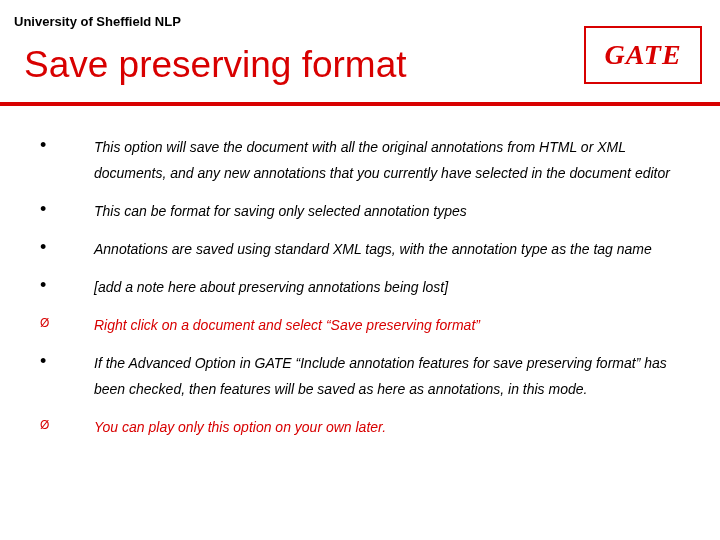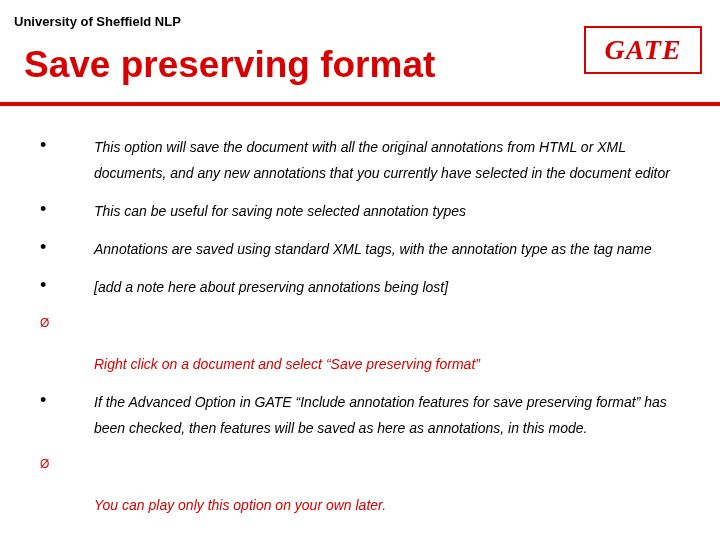--- a/index.html
+++ b/index.html
@@ -18,41 +18,41 @@
     font-size: 13px;
     font-weight: bold;
     color: #000;
     margin-top: 8px;
   }
   .logo {
     position: absolute;
     top: 26px;
     right: 18px;
     width: 118px;
-    height: 48px;
+    height: 58px;
     border: 2px solid #d80000;
     display: flex;
     align-items: center;
     justify-content: center;
     background: #fff;
   }
   .logo-text {
     color: #d80000;
     font-family: Georgia, 'Times New Roman', serif;
     font-weight: bold;
     font-size: 28px;
     font-style: italic;
     letter-spacing: 1px;
   }
   .title {
     position: absolute;
     top: 44px;
     left: 24px;
     font-size: 37px;
-    font-weight: bold;
+    font-weight: normal;
     color: #d80000;
   }
   .divider {
     position: absolute;
     top: 102px;
     left: 0;
     width: 720px;
     height: 4px;
     background: #d80000;
   }
@@ -79,21 +79,21 @@
     font-size: 12px;
     line-height: 22px;
   }
   .text-cell {
     flex: 1;
     font-size: 14px;
     line-height: 26px;
     color: #000;
     font-style: italic;
   }
-  .text-red { color: #d80000; margin-top: 39px; }
+  .text-red { color: #d80000; }
 </style>
 </head>
 <body>
 
 <div class="header-label">University of Sheffield NLP</div>
 
 <div class="logo">
   <span class="logo-text">GATE</span>
 </div>
 
@@ -101,21 +101,21 @@
 
 <div class="divider"></div>
 
 <div class="content">
   <div class="row">
     <div class="bullet-cell">•</div>
     <div class="text-cell">This option will save the document with all the original annotations from HTML or XML documents, and any new annotations that you currently have selected in the document editor</div>
   </div>
   <div class="row">
     <div class="bullet-cell">•</div>
-    <div class="text-cell">This can be useful for saving note selected annotation types</div>
+    <div class="text-cell">This can be format for saving only selected annotation types</div>
   </div>
   <div class="row">
     <div class="bullet-cell">•</div>
     <div class="text-cell">Annotations are saved using standard XML tags, with the annotation type as the tag name</div>
   </div>
   <div class="row">
     <div class="bullet-cell">•</div>
     <div class="text-cell">[add a note here about preserving annotations being lost]</div>
   </div>
   <div class="row">

